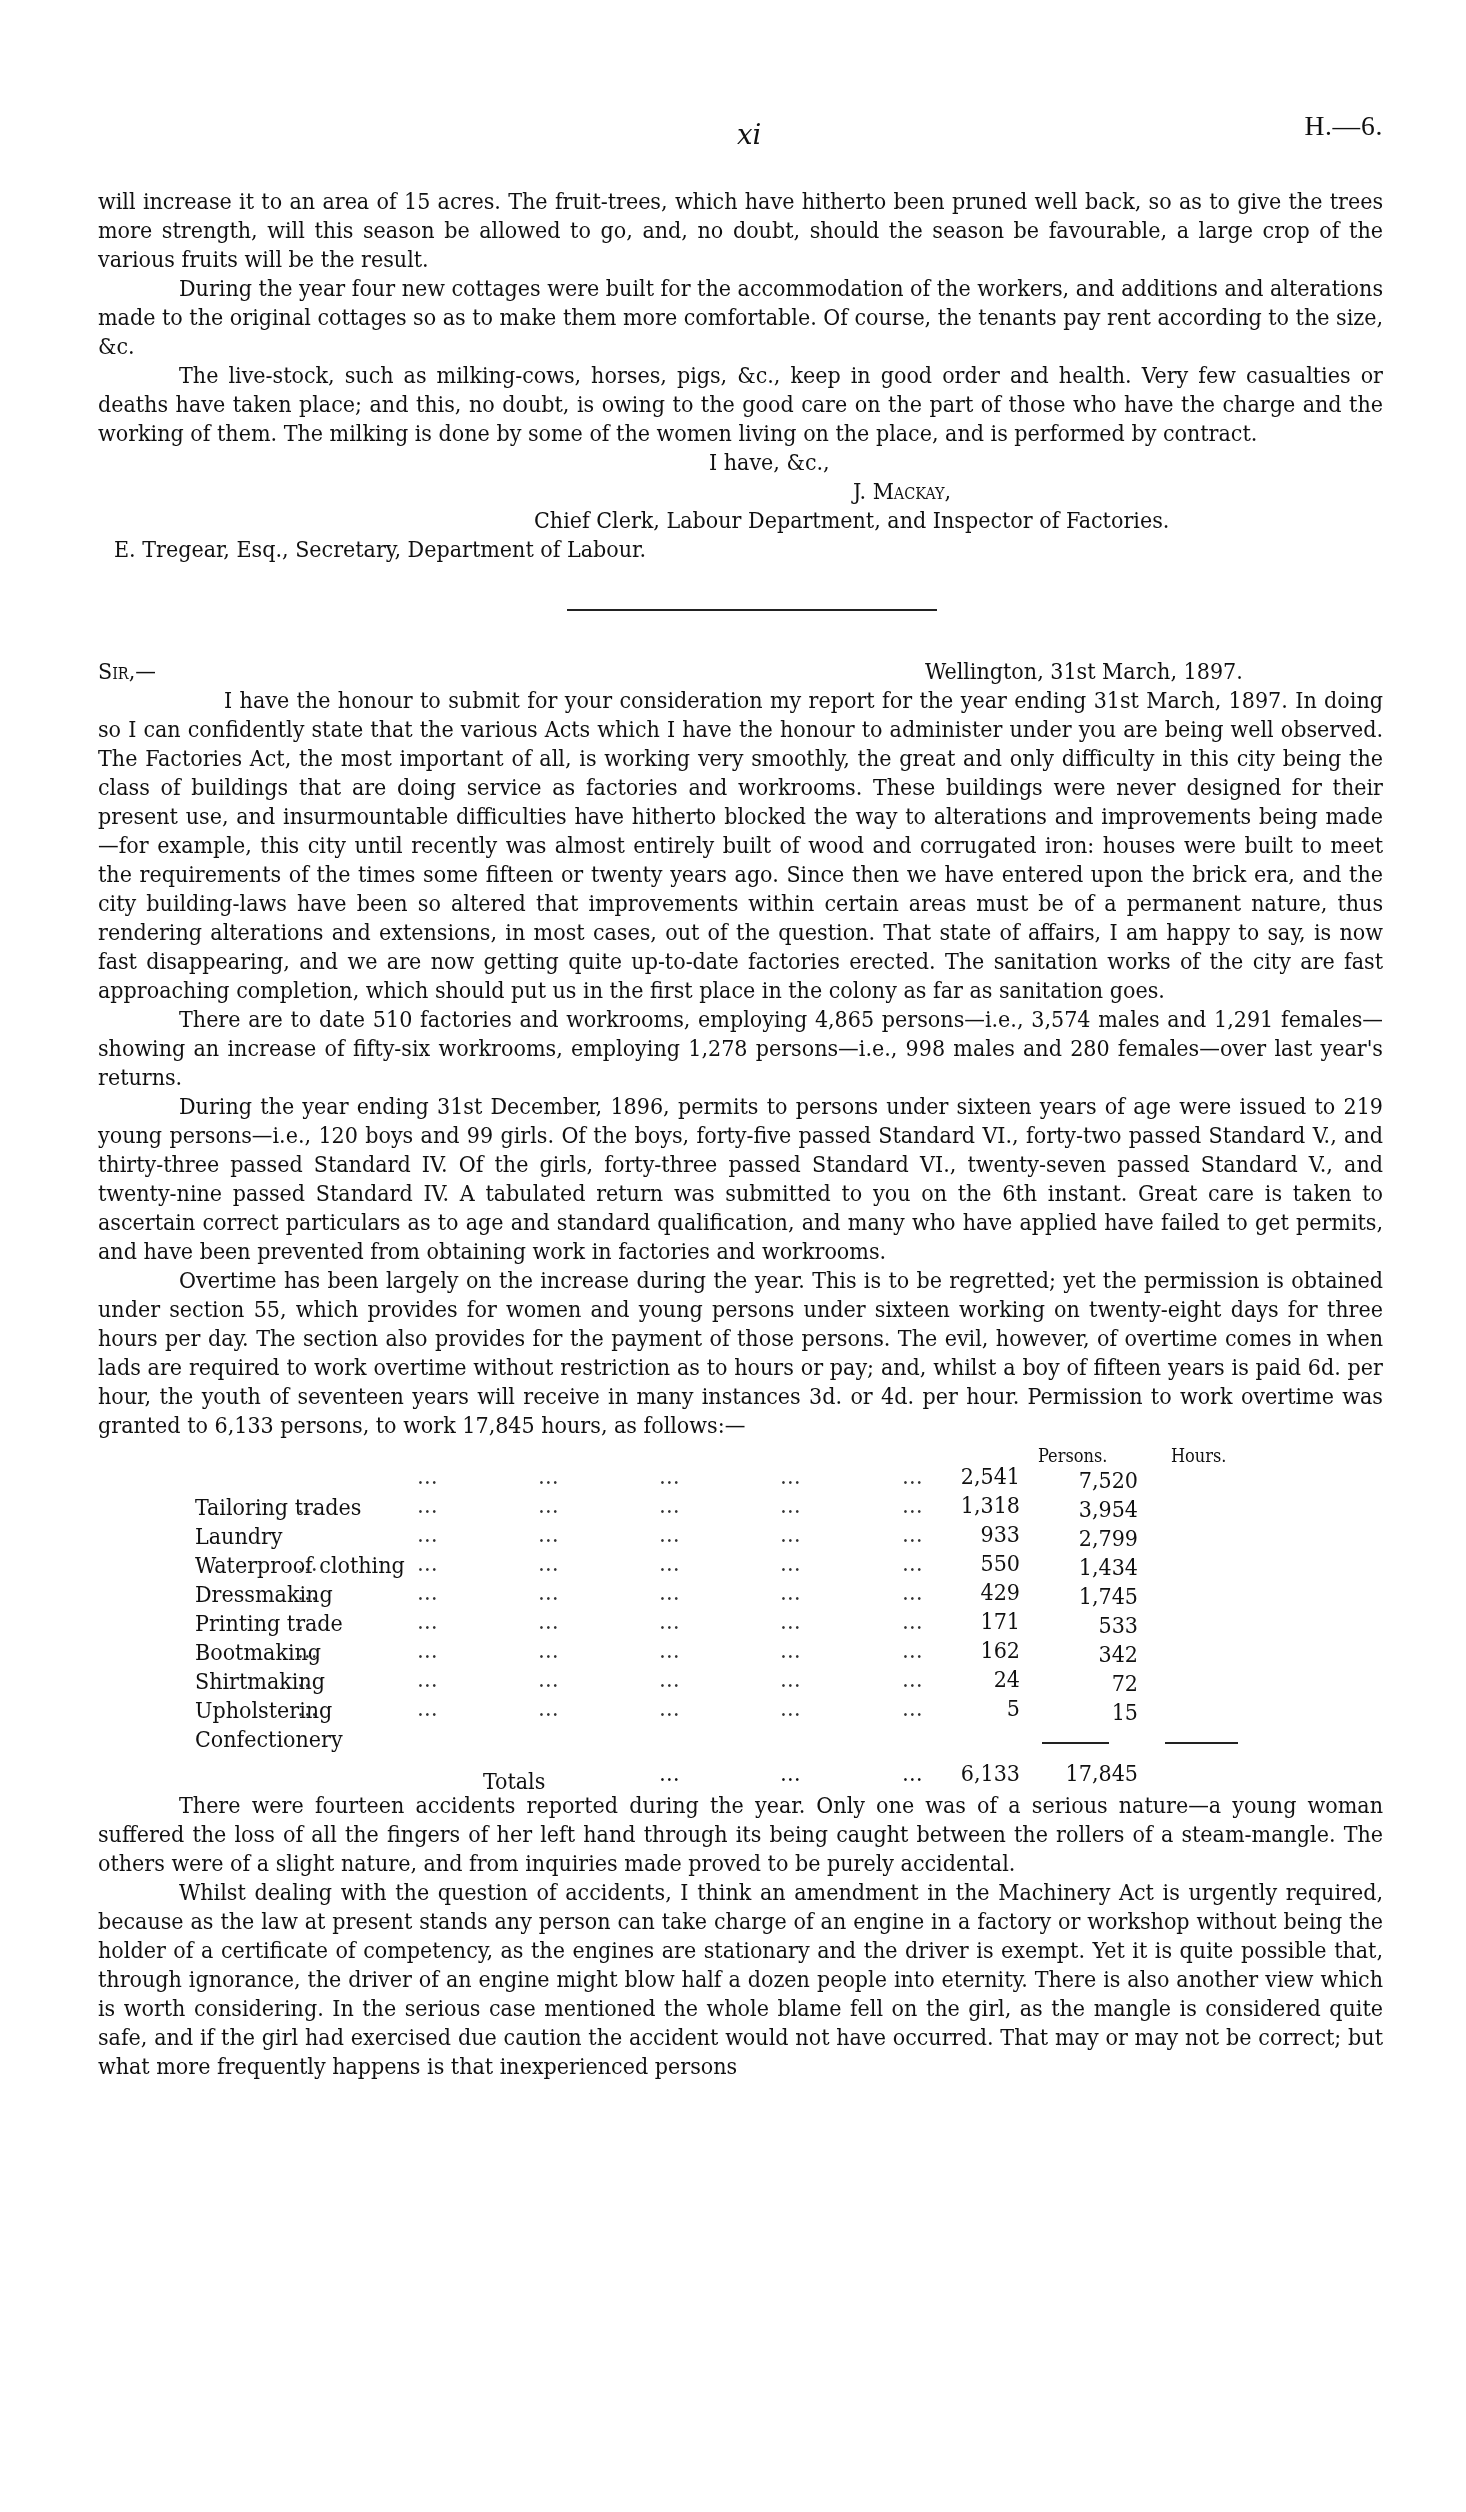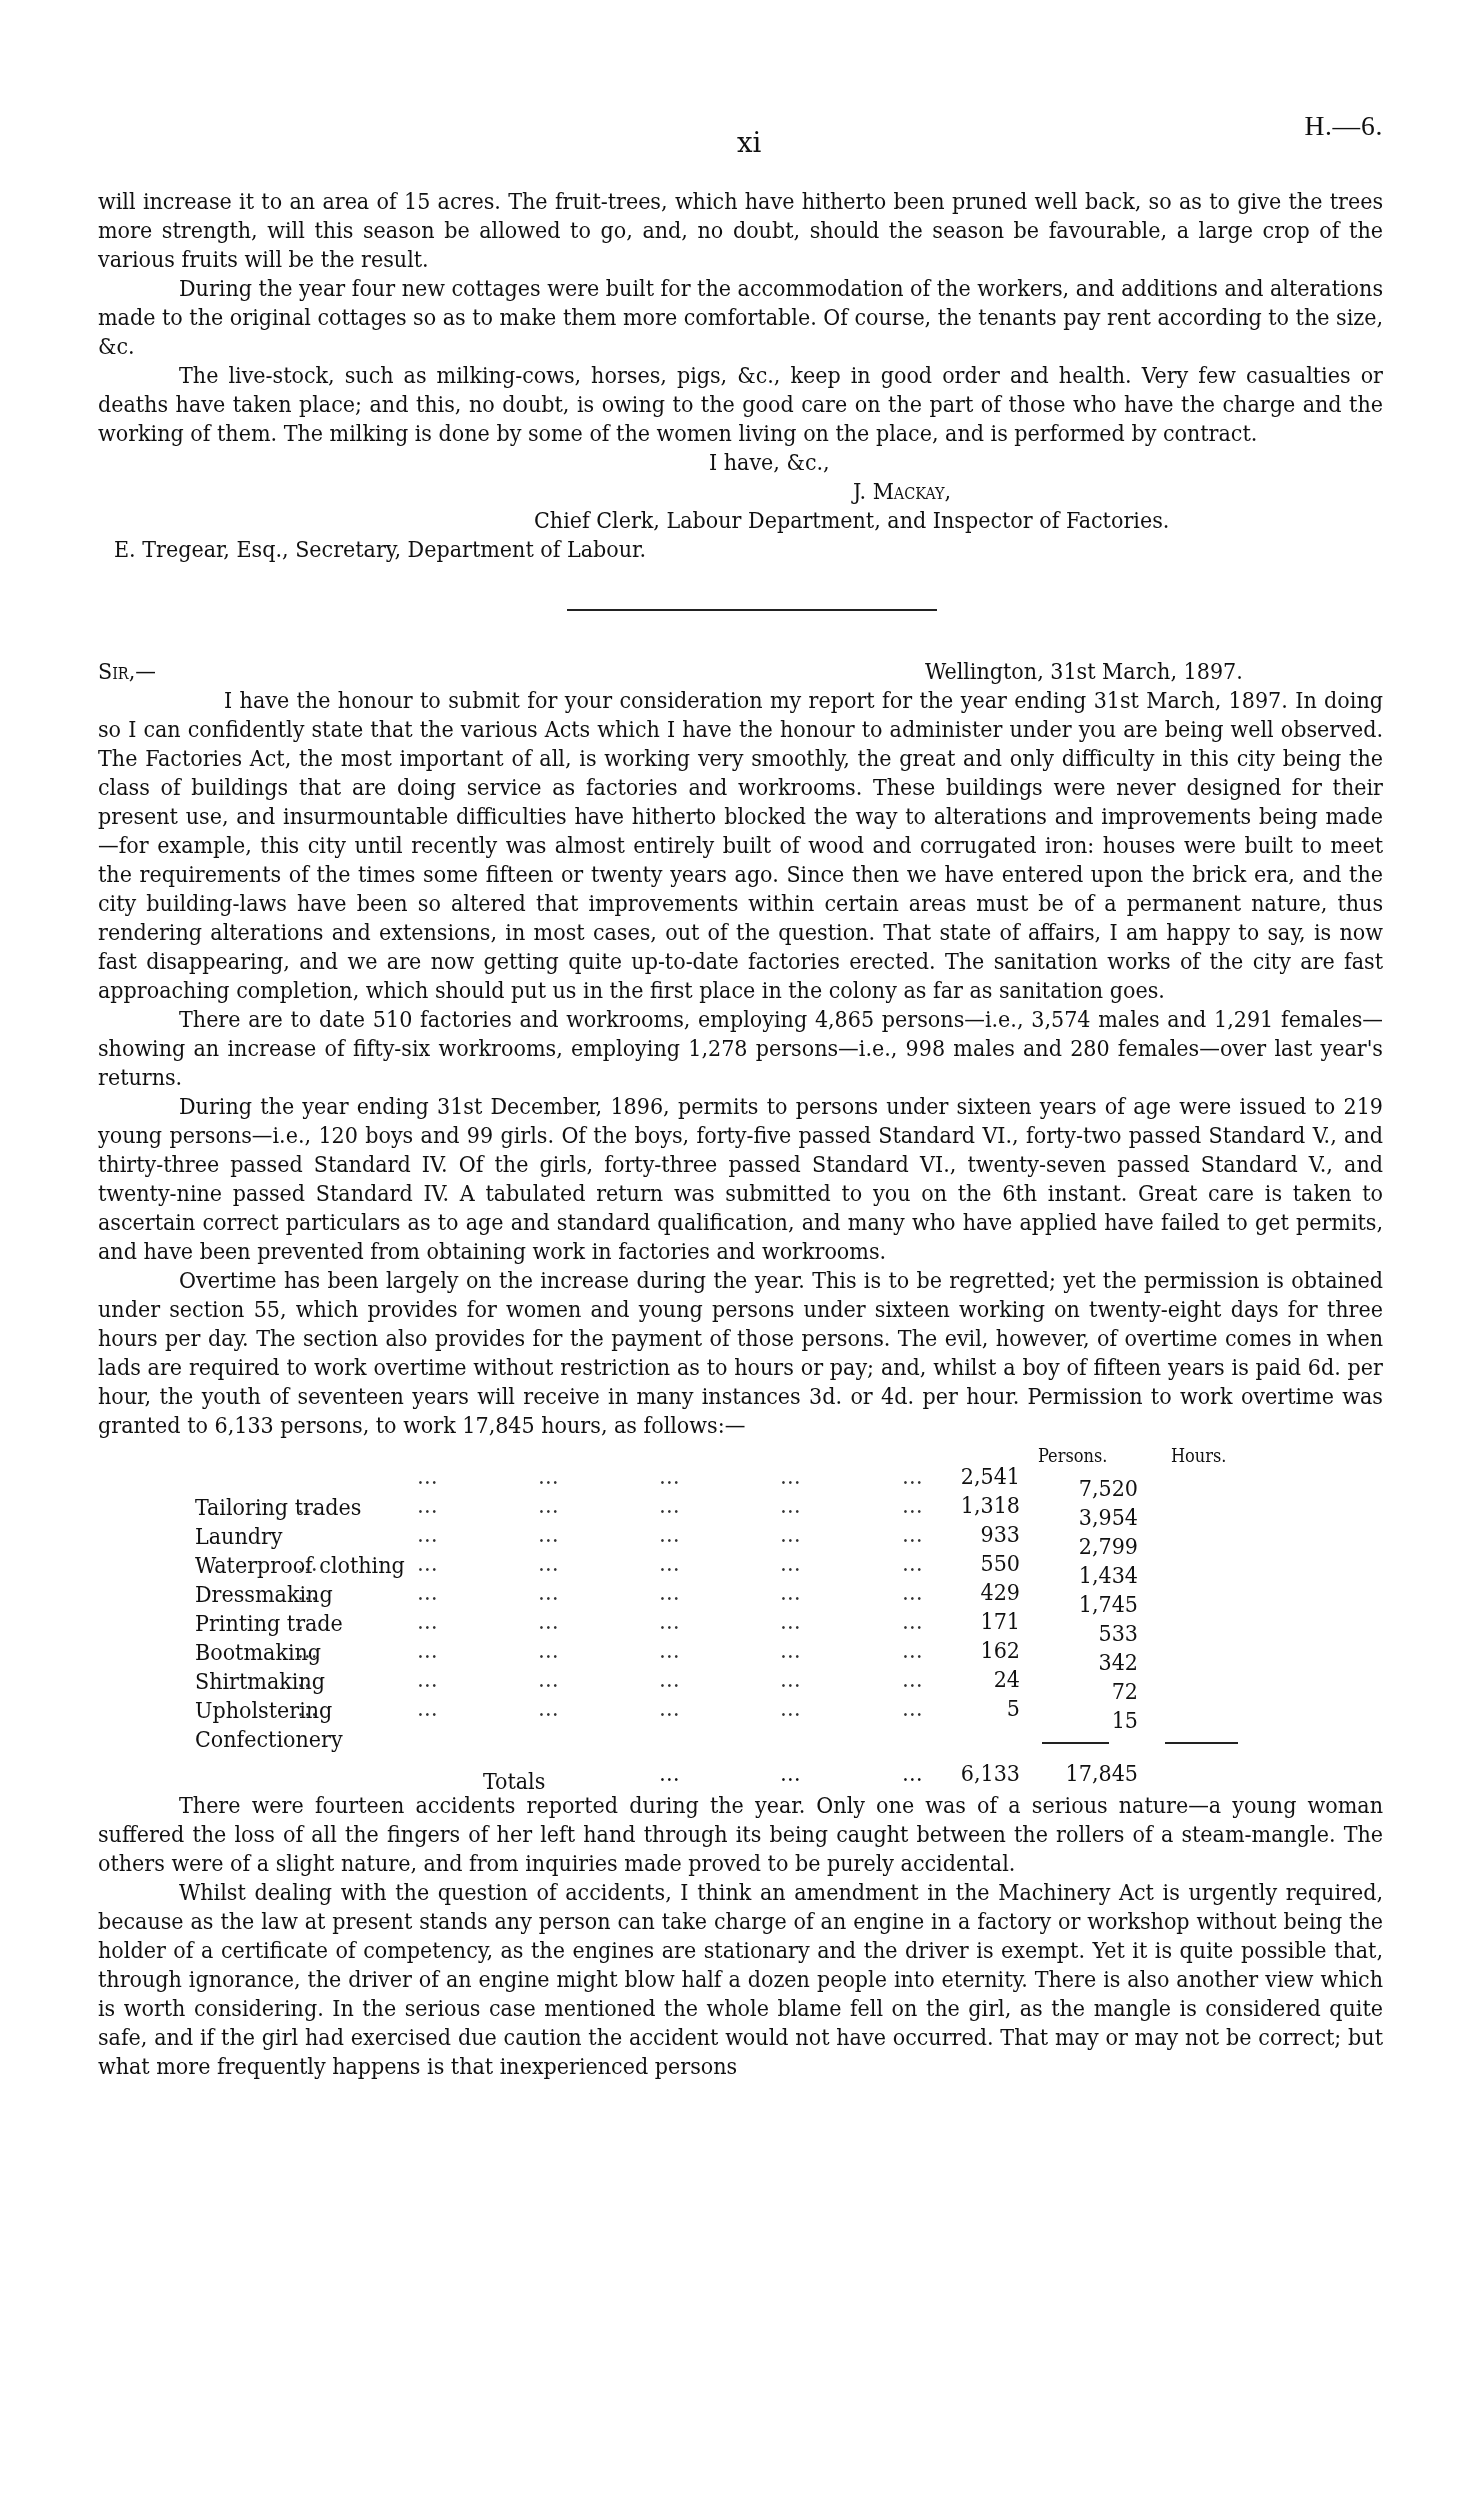--- a/index.html
+++ b/index.html
@@ -18,21 +18,21 @@
     width: 1285px;
   }
   .header {
     position: absolute;
     top: 110px;
     left: 0;
     width: 1285px;
     height: 36px;
     font-size: 27.6px;
   }
-  .header .folio { position: absolute; left: 639px; top: 16px; }
+  .header .folio { position: absolute; left: 639px; top: 8px; font-style: italic; }
   .header .ref { position: absolute; right: 0; top: 0; letter-spacing: 0.7px; font-family: Liberation Serif, serif; }
   .body {
     position: absolute;
     top: 187px;
     left: 0;
     width: 1285px;
     font-size: 23px;
     line-height: 29px;
     text-align: justify;
     font-stretch: condensed;
@@ -65,21 +65,21 @@
     margin-top: 0;
   }
   .tbl .hdr { position: relative; height: 22px; font-size: 18px; }
   .tbl .hdr .p { position: absolute; left: 940px; top: 1.5px; }
   .tbl .hdr .h { position: absolute; left: 1073px; top: 1.5px; }
   .row { position: relative; height: 29px; }
   .row .lbl { position: absolute; left: 97px; top: 0; margin-top: 31px; }
   .row .dots { position: absolute; left: 319px; top: 0; width: 581px; color: #333; letter-spacing: 0; }
   .row .dots span { position: absolute; }
   .row .pv { position: absolute; right: 363px; top: 0; text-align: right; }
-  .row .hv { position: absolute; right: 245px; top: 12px; text-align: right; }
+  .row .hv { position: absolute; right: 245px; top: 4px; text-align: right; }
   .sumrule { position: relative; height: 36px; }
   .sumrule .a { position: absolute; left: 944px; top: 19.6px; width: 67px; height: 1.5px; background: #222; }
   .sumrule .b { position: absolute; left: 1067px; top: 19.6px; width: 73px; height: 1.5px; background: #222; }
   .totals { position: relative; height: 32px; }
   .totals .lbl { position: absolute; left: 385px; margin-top: 8px; }
   .totals .dots span { position: absolute; }
   .totals .pv { position: absolute; right: 363px; }
   .totals .hv { position: absolute; right: 245px; }
   .mt4 { margin-top: 2.9px; }
 </style>

